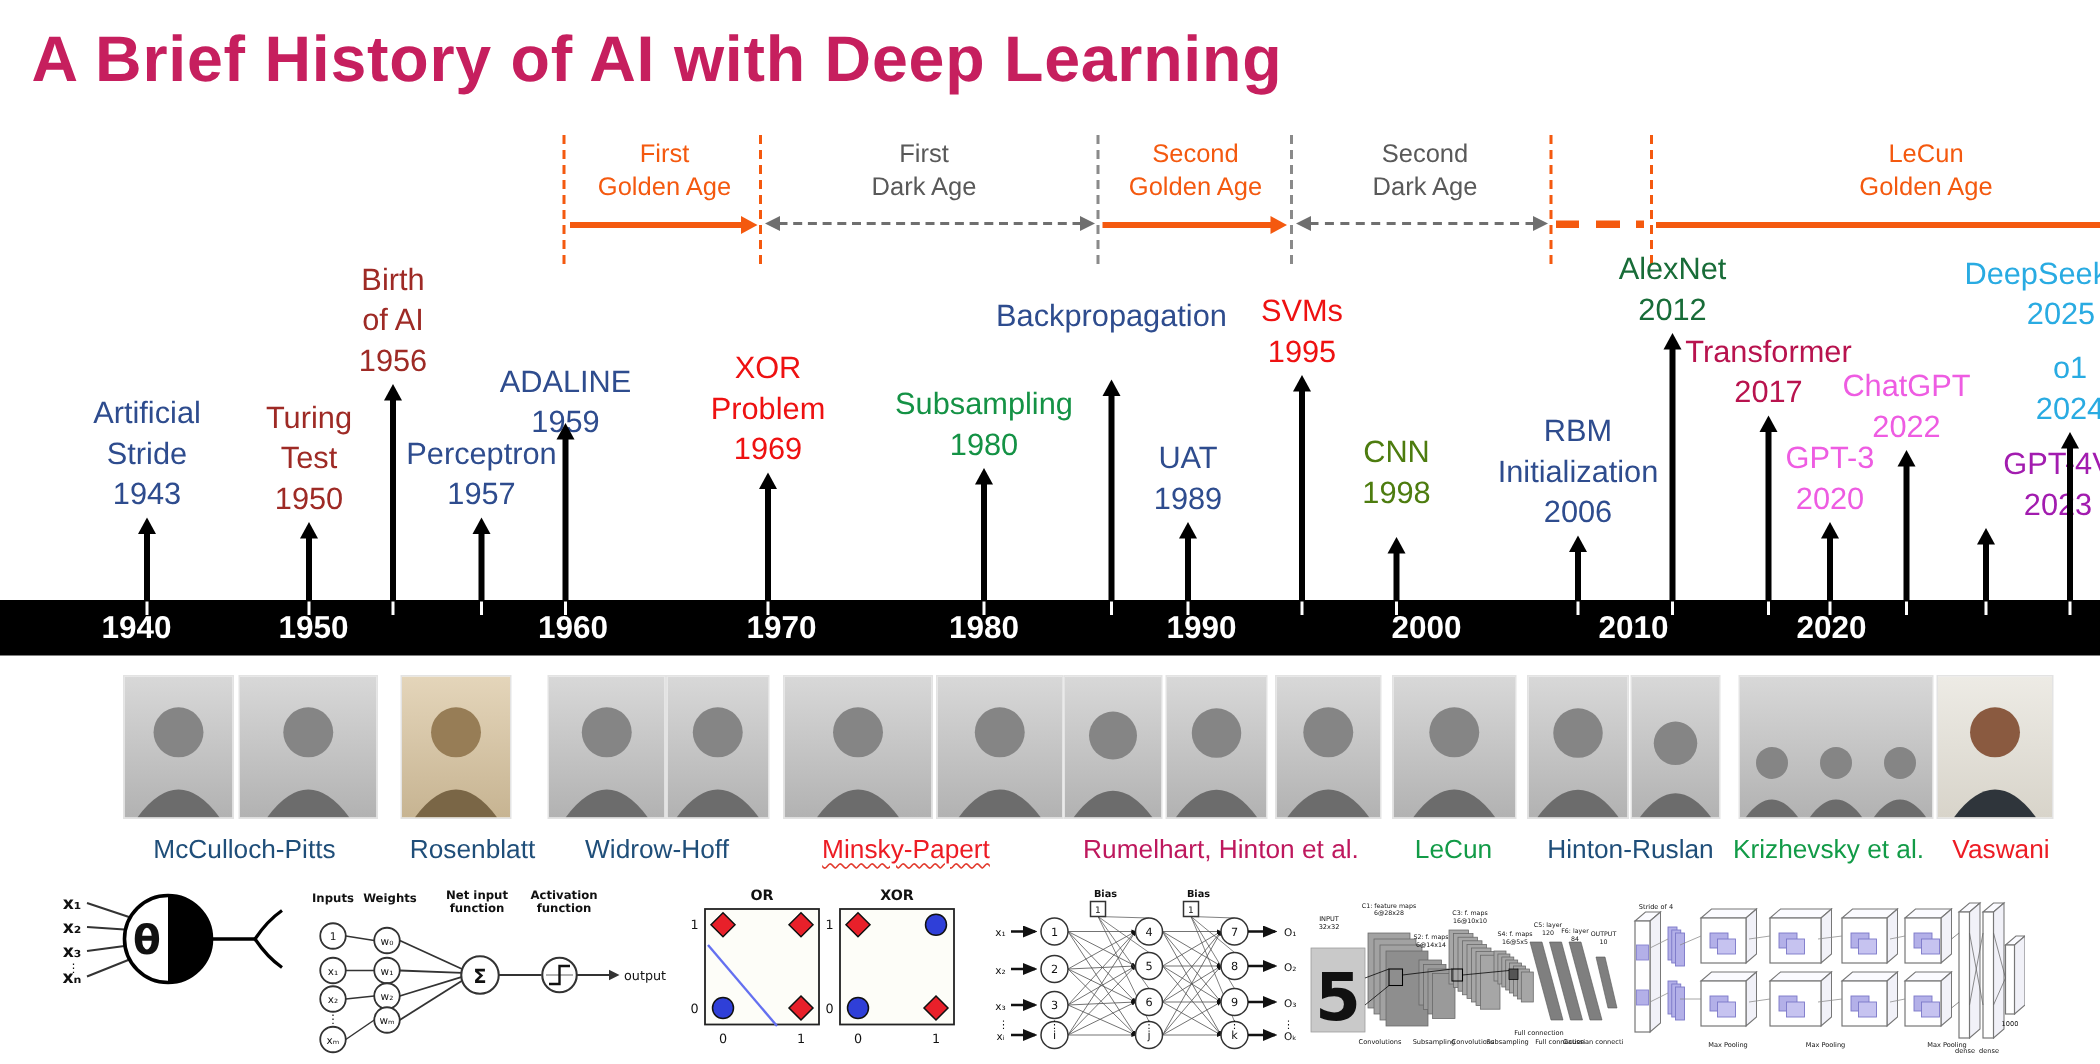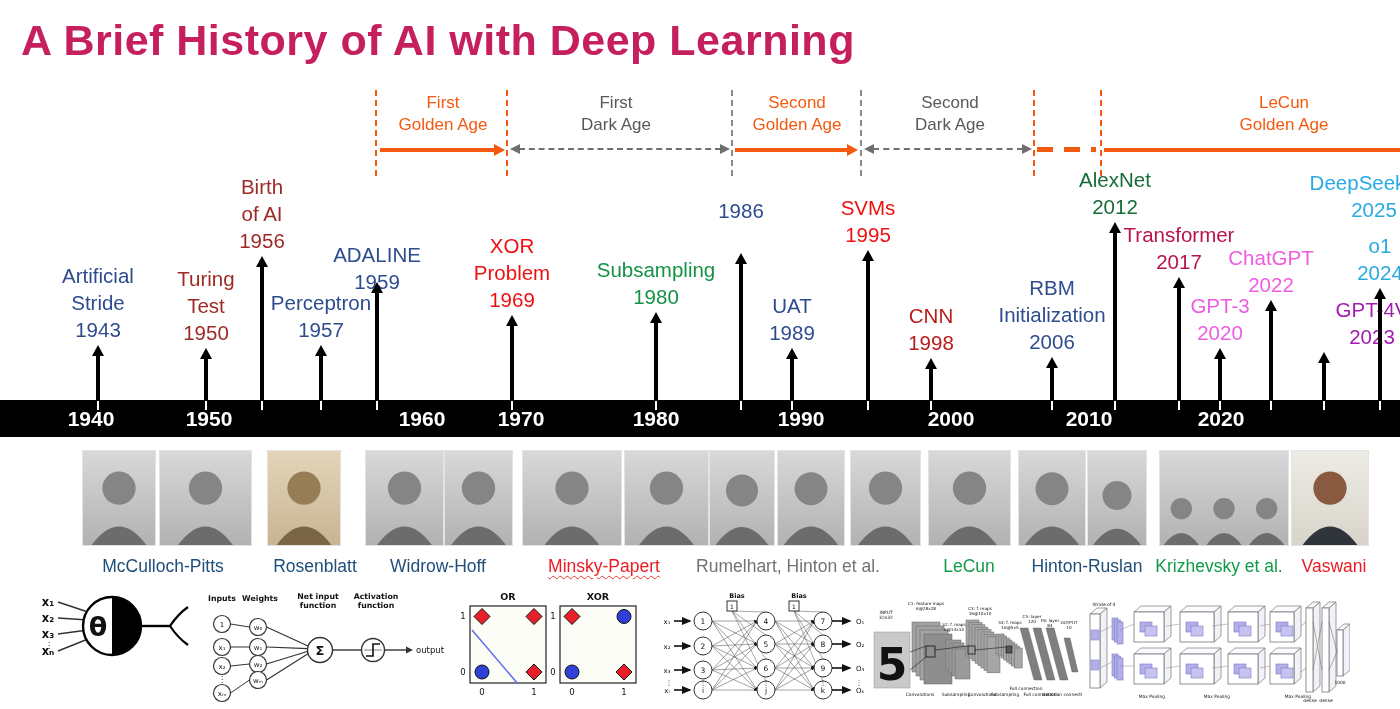--- a/index.html
+++ b/index.html
@@ -125,37 +125,37 @@
       </div>
       <div class="abs head" style="left: 461.5px; top: 315px;"></div>
       <div class="abs stem" style="left: 466.25px; top: 325px; height: 75px;"></div>
       <div class="abs event-label" style="left: 612px; top: 256px; color: rgb(20, 146, 69);">
         <div>Subsampling</div>
         <div>1980</div>
       </div>
       <div class="abs head" style="left: 605.5px; top: 312px;"></div>
       <div class="abs stem" style="left: 610.25px; top: 322px; height: 78px;"></div>
       <div class="abs event-label" style="left: 697px; top: 197px; color: rgb(46, 76, 142);">
-        <div>1986</div>
+        <div>Backpropagation</div>
       </div>
       <div class="abs head" style="left: 690.5px; top: 253px;"></div>
       <div class="abs stem" style="left: 695.25px; top: 263px; height: 137px;"></div>
       <div class="abs event-label" style="left: 748px; top: 292px; color: rgb(46, 76, 142);">
         <div>UAT</div>
         <div>1989</div>
       </div>
       <div class="abs head" style="left: 741.5px; top: 348px;"></div>
       <div class="abs stem" style="left: 746.25px; top: 358px; height: 42px;"></div>
       <div class="abs event-label" style="left: 824px; top: 194px; color: rgb(238, 17, 17);">
         <div>SVMs</div>
         <div>1995</div>
       </div>
       <div class="abs head" style="left: 817.5px; top: 250px;"></div>
       <div class="abs stem" style="left: 822.25px; top: 260px; height: 140px;"></div>
-      <div class="abs event-label" style="left: 887px; top: 302px; color: #b91c1c;">
+      <div class="abs event-label" style="left: 887px; top: 288px; color: #4d7c0f;">
         <div>CNN</div>
         <div>1998</div>
       </div>
       <div class="abs head" style="left: 880.5px; top: 358px;"></div>
       <div class="abs stem" style="left: 885.25px; top: 368px; height: 32px;"></div>
       <div class="abs event-label" style="left: 1008px; top: 274px; color: rgb(46, 76, 142);">
         <div>RBM</div>
         <div>Initialization</div>
         <div>2006</div>
       </div>
@@ -202,21 +202,21 @@
         <div>2025</div>
       </div>
       <div class="abs head" style="left: 1357.5px; top: 225px;"></div>
       <div class="abs stem" style="left: 1362.25px; top: 235px; height: 165px;"></div>
     </div>
 
   <div class="abs" id="bar"></div>
   <div class="abs" id="decades">
       <div class="abs decade" style="left: 47px;">1940</div>
       <div class="abs decade" style="left: 165px;">1950</div>
-      <div class="abs decade" style="left: 338px; margin-left: 40px;">1960</div>
+      <div class="abs decade" style="left: 338px;">1960</div>
       <div class="abs decade" style="left: 477px;">1970</div>
       <div class="abs decade" style="left: 612px;">1980</div>
       <div class="abs decade" style="left: 757px;">1990</div>
       <div class="abs decade" style="left: 907px;">2000</div>
       <div class="abs decade" style="left: 1045px;">2010</div>
       <div class="abs decade" style="left: 1177px;">2020</div>
     </div>
   <div class="abs" id="ticks">
       <div class="abs btick" style="left: 52.75px;"></div>
       <div class="abs btick" style="left: 160.75px;"></div>
@@ -333,21 +333,21 @@
           <circle cx="17" cy="19" r="8.5" fill="#8a5a40"></circle>
           <path d="M3,48 Q17,29 31,48 Z" fill="#2f353b"></path>
         </svg>
       </div>
     </div>
   <div class="abs" id="names">
       <div class="abs pname" style="left: 119px; color: rgb(31, 78, 121);">McCulloch-Pitts</div>
       <div class="abs pname" style="left: 271px; color: rgb(31, 78, 121);">Rosenblatt</div>
       <div class="abs pname" style="left: 394px; color: rgb(31, 78, 121);">Widrow-Hoff</div>
       <div class="abs pname" style="left: 560px; color: rgb(237, 28, 36); text-decoration: underline 1px wavy rgb(226, 59, 46); text-underline-offset: 3px;">Minsky-Papert</div>
-      <div class="abs pname" style="left: 744px; color: #737373;">Rumelhart, Hinton et al.</div>
+      <div class="abs pname" style="left: 770px; color: #be185d;">Rumelhart, Hinton et al.</div>
       <div class="abs pname" style="left: 925px; color: rgb(18, 155, 71);">LeCun</div>
       <div class="abs pname" style="left: 1043px; color: rgb(31, 78, 121);">Hinton-Ruslan</div>
       <div class="abs pname" style="left: 1175px; color: rgb(18, 155, 71);">Krizhevsky et al.</div>
       <div class="abs pname" style="left: 1290px; color: rgb(237, 28, 36);">Vaswani</div>
     </div>
 
   <svg class="diag" id="d-neuron" style="left:28px;top:592px" width="172" height="78" viewBox="0 0 172 78">
       <text x="20" y="14" font-size="11.5" text-anchor="middle" font-weight="bold">x₁</text>
       <line x1="30" y1="10" x2="60" y2="20" stroke="#333" stroke-width="1.4"></line>
       <text x="20" y="30" font-size="11.5" text-anchor="middle" font-weight="bold">x₂</text>

